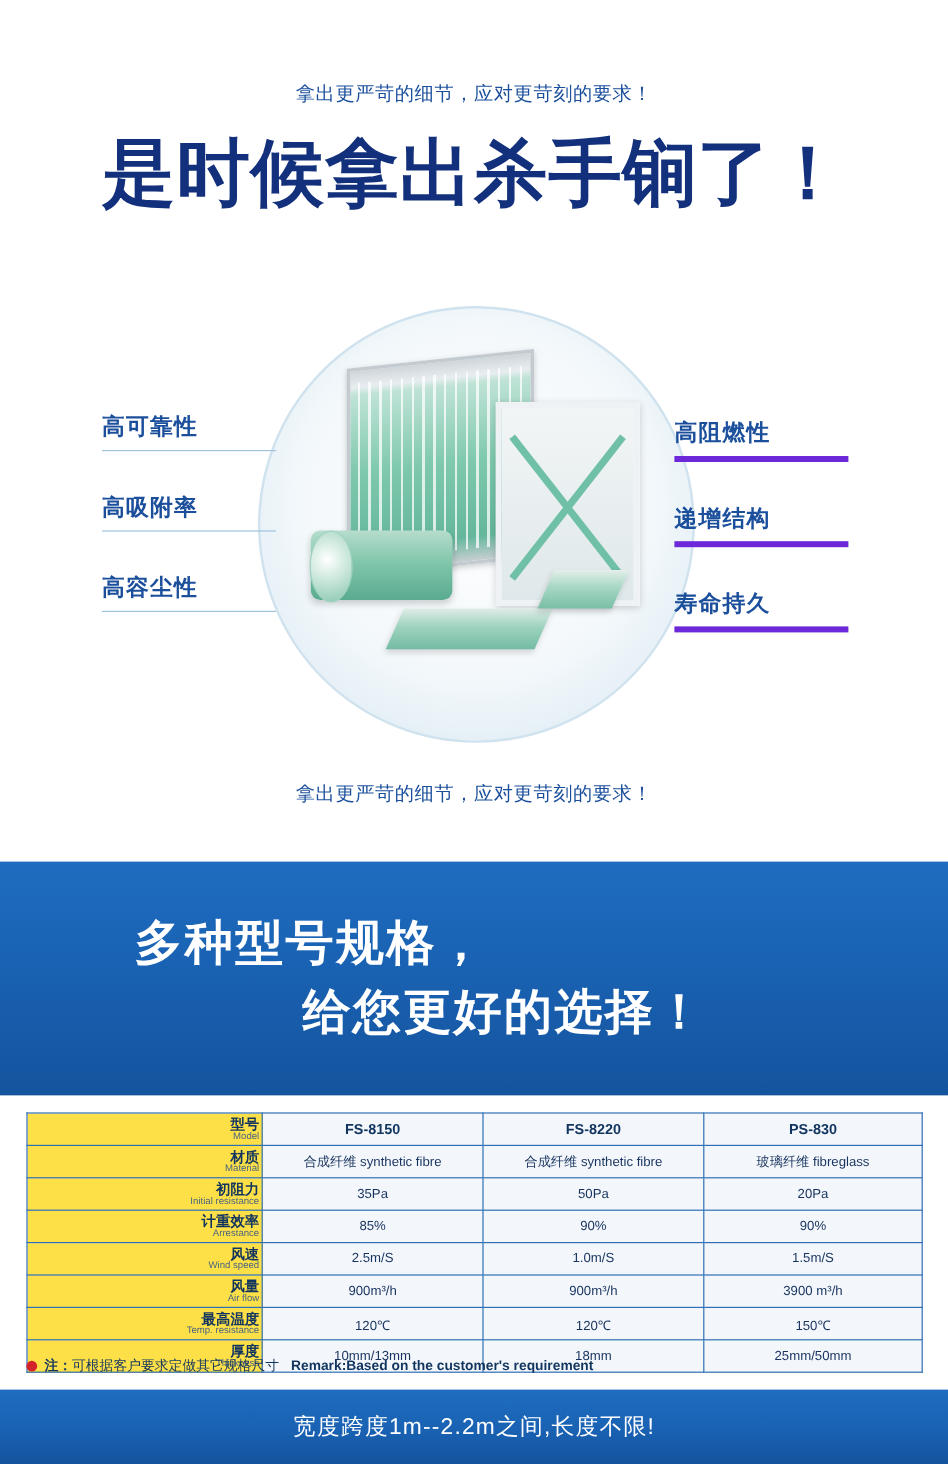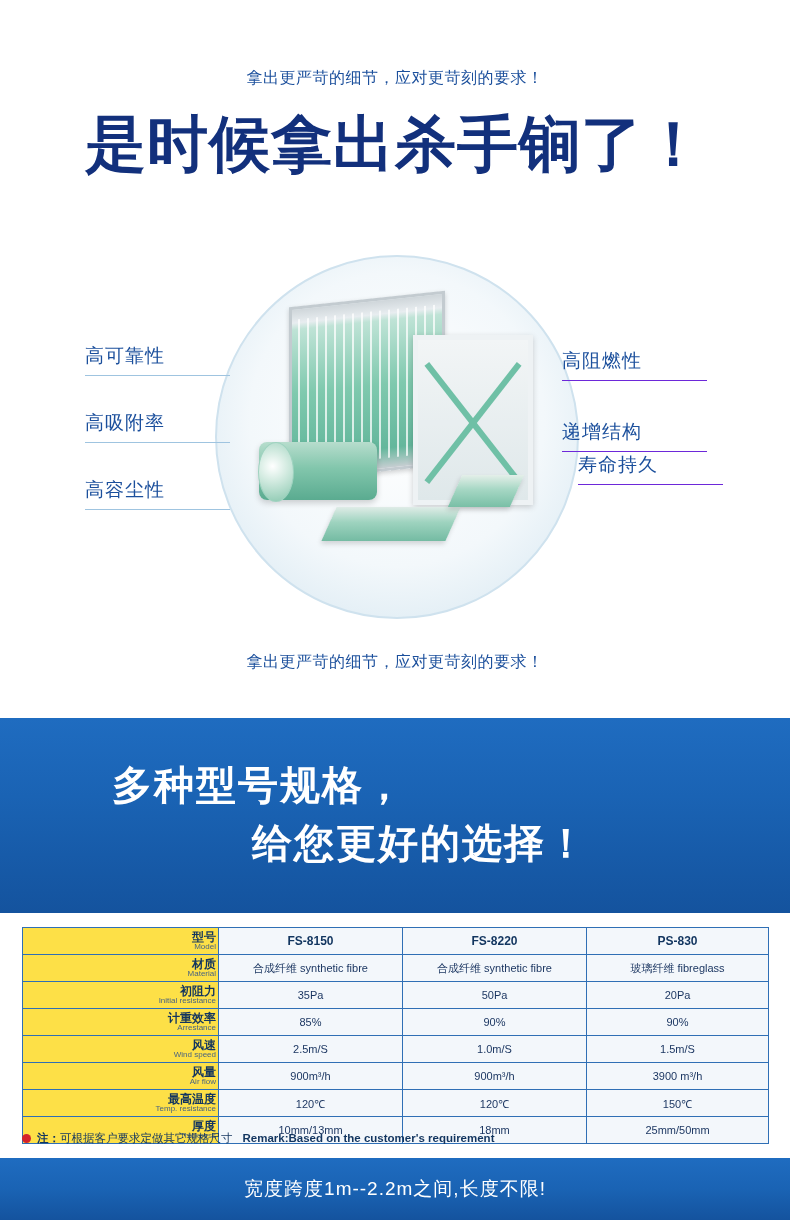--- a/index.html
+++ b/index.html
@@ -140,42 +140,42 @@
     background: linear-gradient(180deg,#e4efe9 0%,#a6d7c4 45%,#79bfa6 100%);
     transform: skewX(-24deg);
     box-shadow: 0 3px 5px rgba(0,0,0,.15);
   }
 
   
   .feat {
     position: absolute;
     font-size: 19px;
     color: #1b4f9c;
-    font-weight: normal;
+    font-weight: bold;
     letter-spacing: 1px;
     padding-bottom: 6px;
   }
   .feat-left {
     text-align: left;
     border-bottom: 1px solid #9fc4e0;
     width: 145px;
     left: 85px;
   }
   .feat-right {
     text-align: left;
-    border-bottom: 1px solid #6d28d9;
+    border-bottom: 5px solid #6d28d9;
     width: 145px;
     left: 562px;
   }
   .fl1 { top: 343px; }
   .fl2 { top: 410px; }
   .fl3 { top: 477px; }
   .fr1 { top: 348px; }
   .fr2 { top: 419px; }
-  .fr3 { top: 452px; margin-left: 16px; }
+  .fr3 { top: 490px; }
 
   
   .banner {
     position: absolute;
     top: 718px;
     left: 0;
     width: 790px;
     height: 195px;
     background: linear-gradient(180deg,#1f6cc0 0%,#1a63b4 40%,#14539e 100%);
   }

